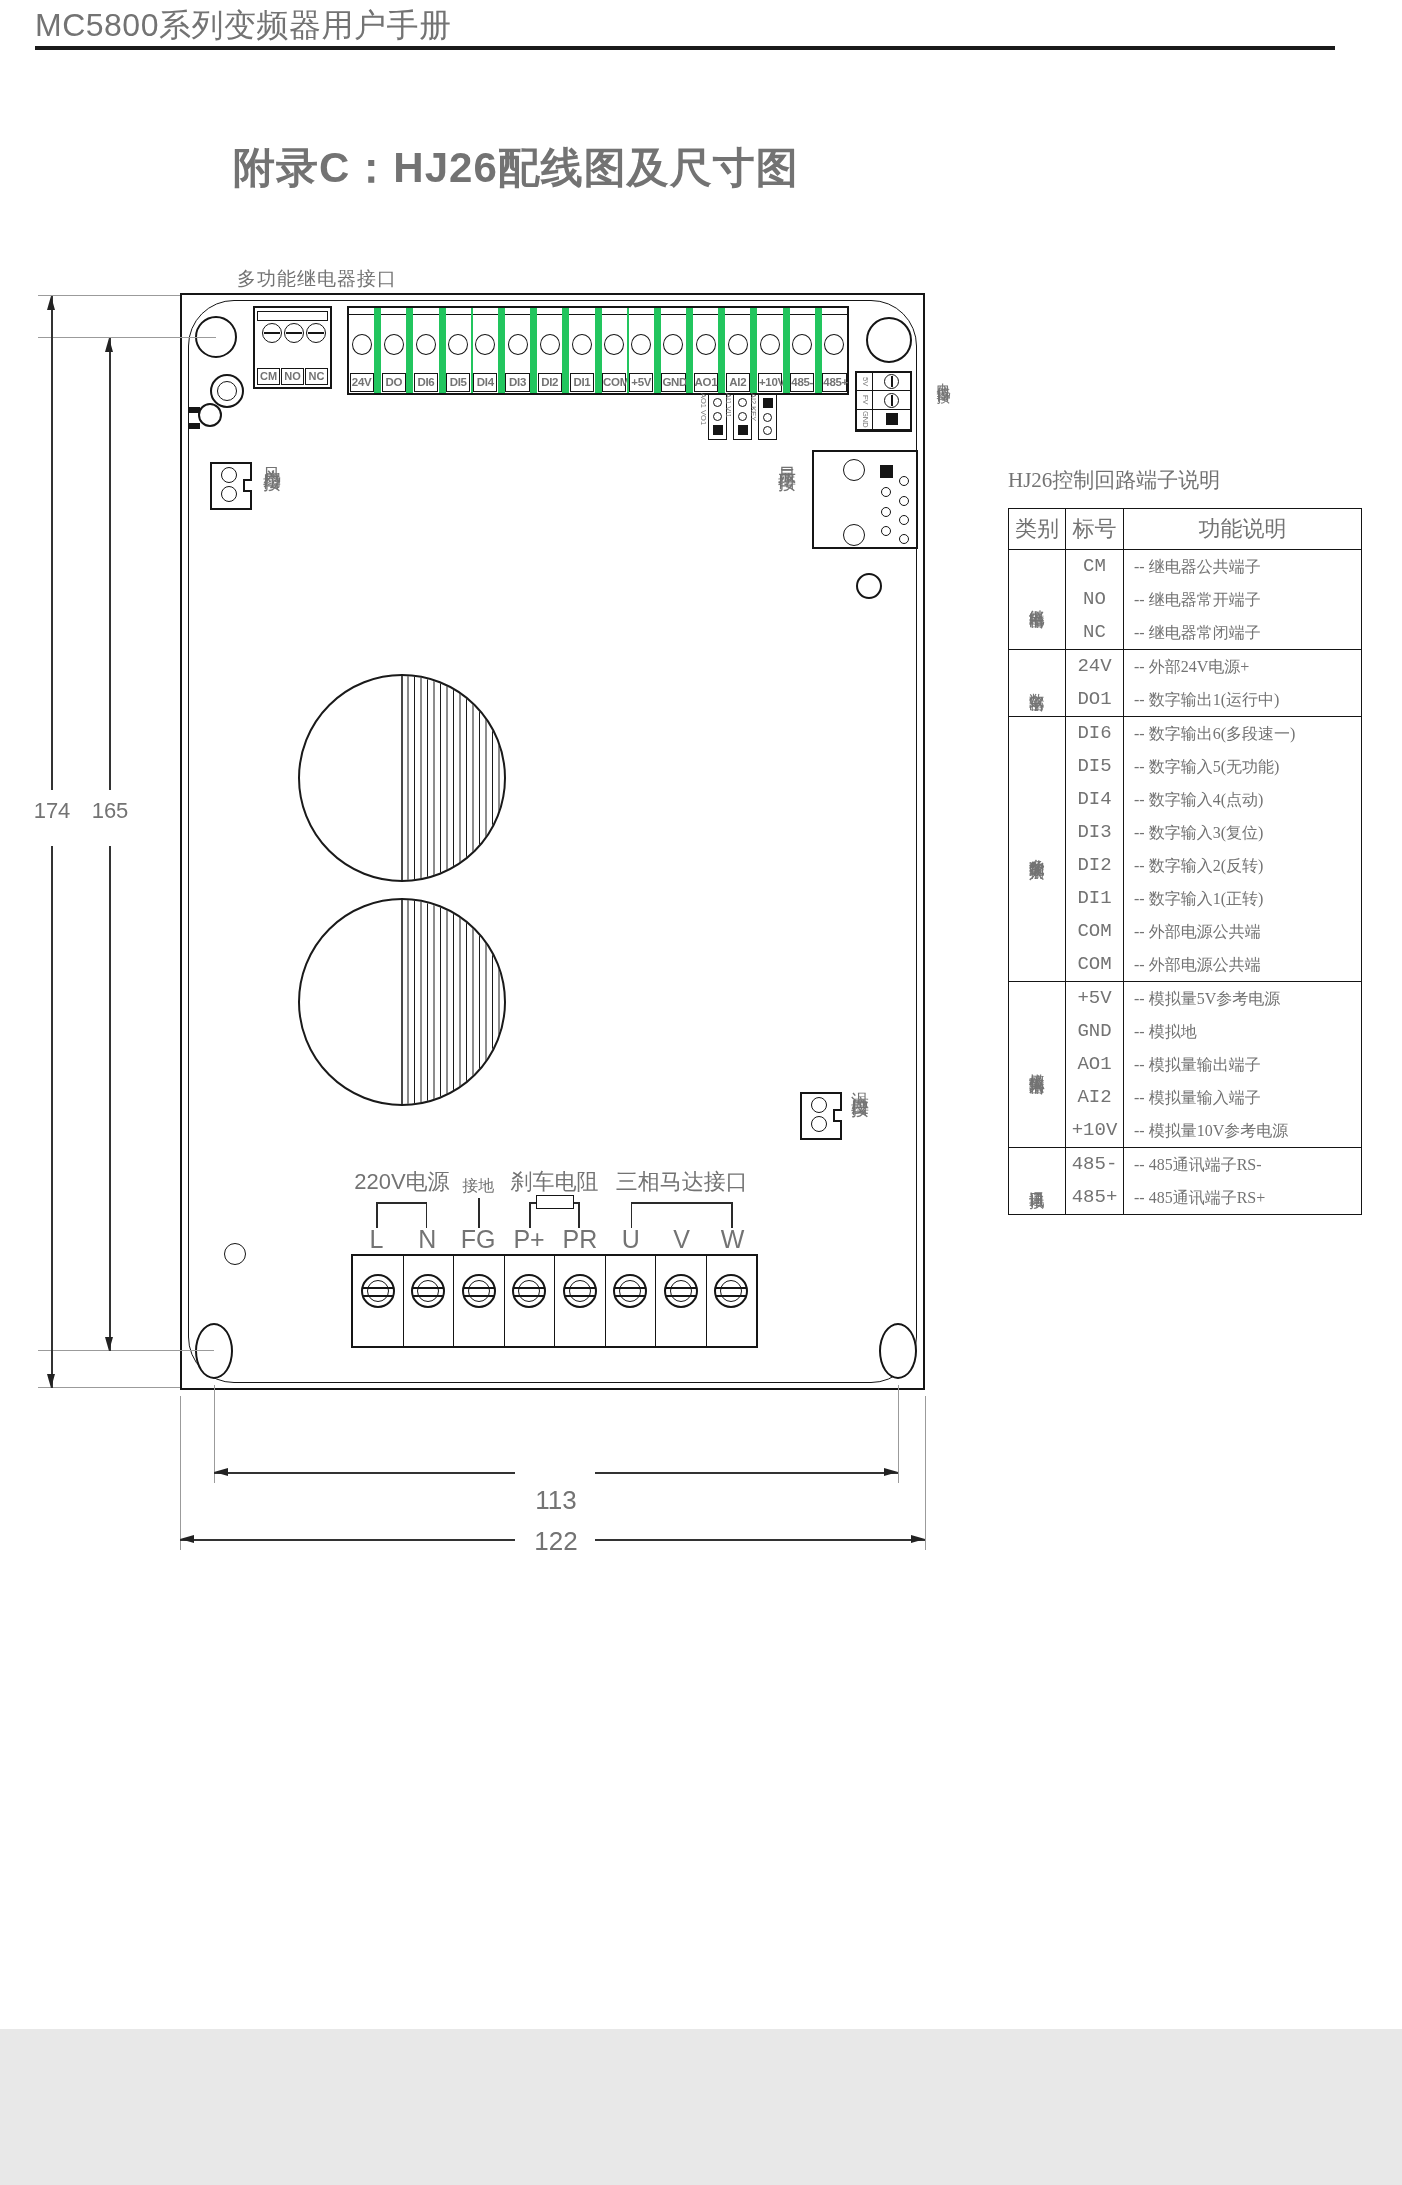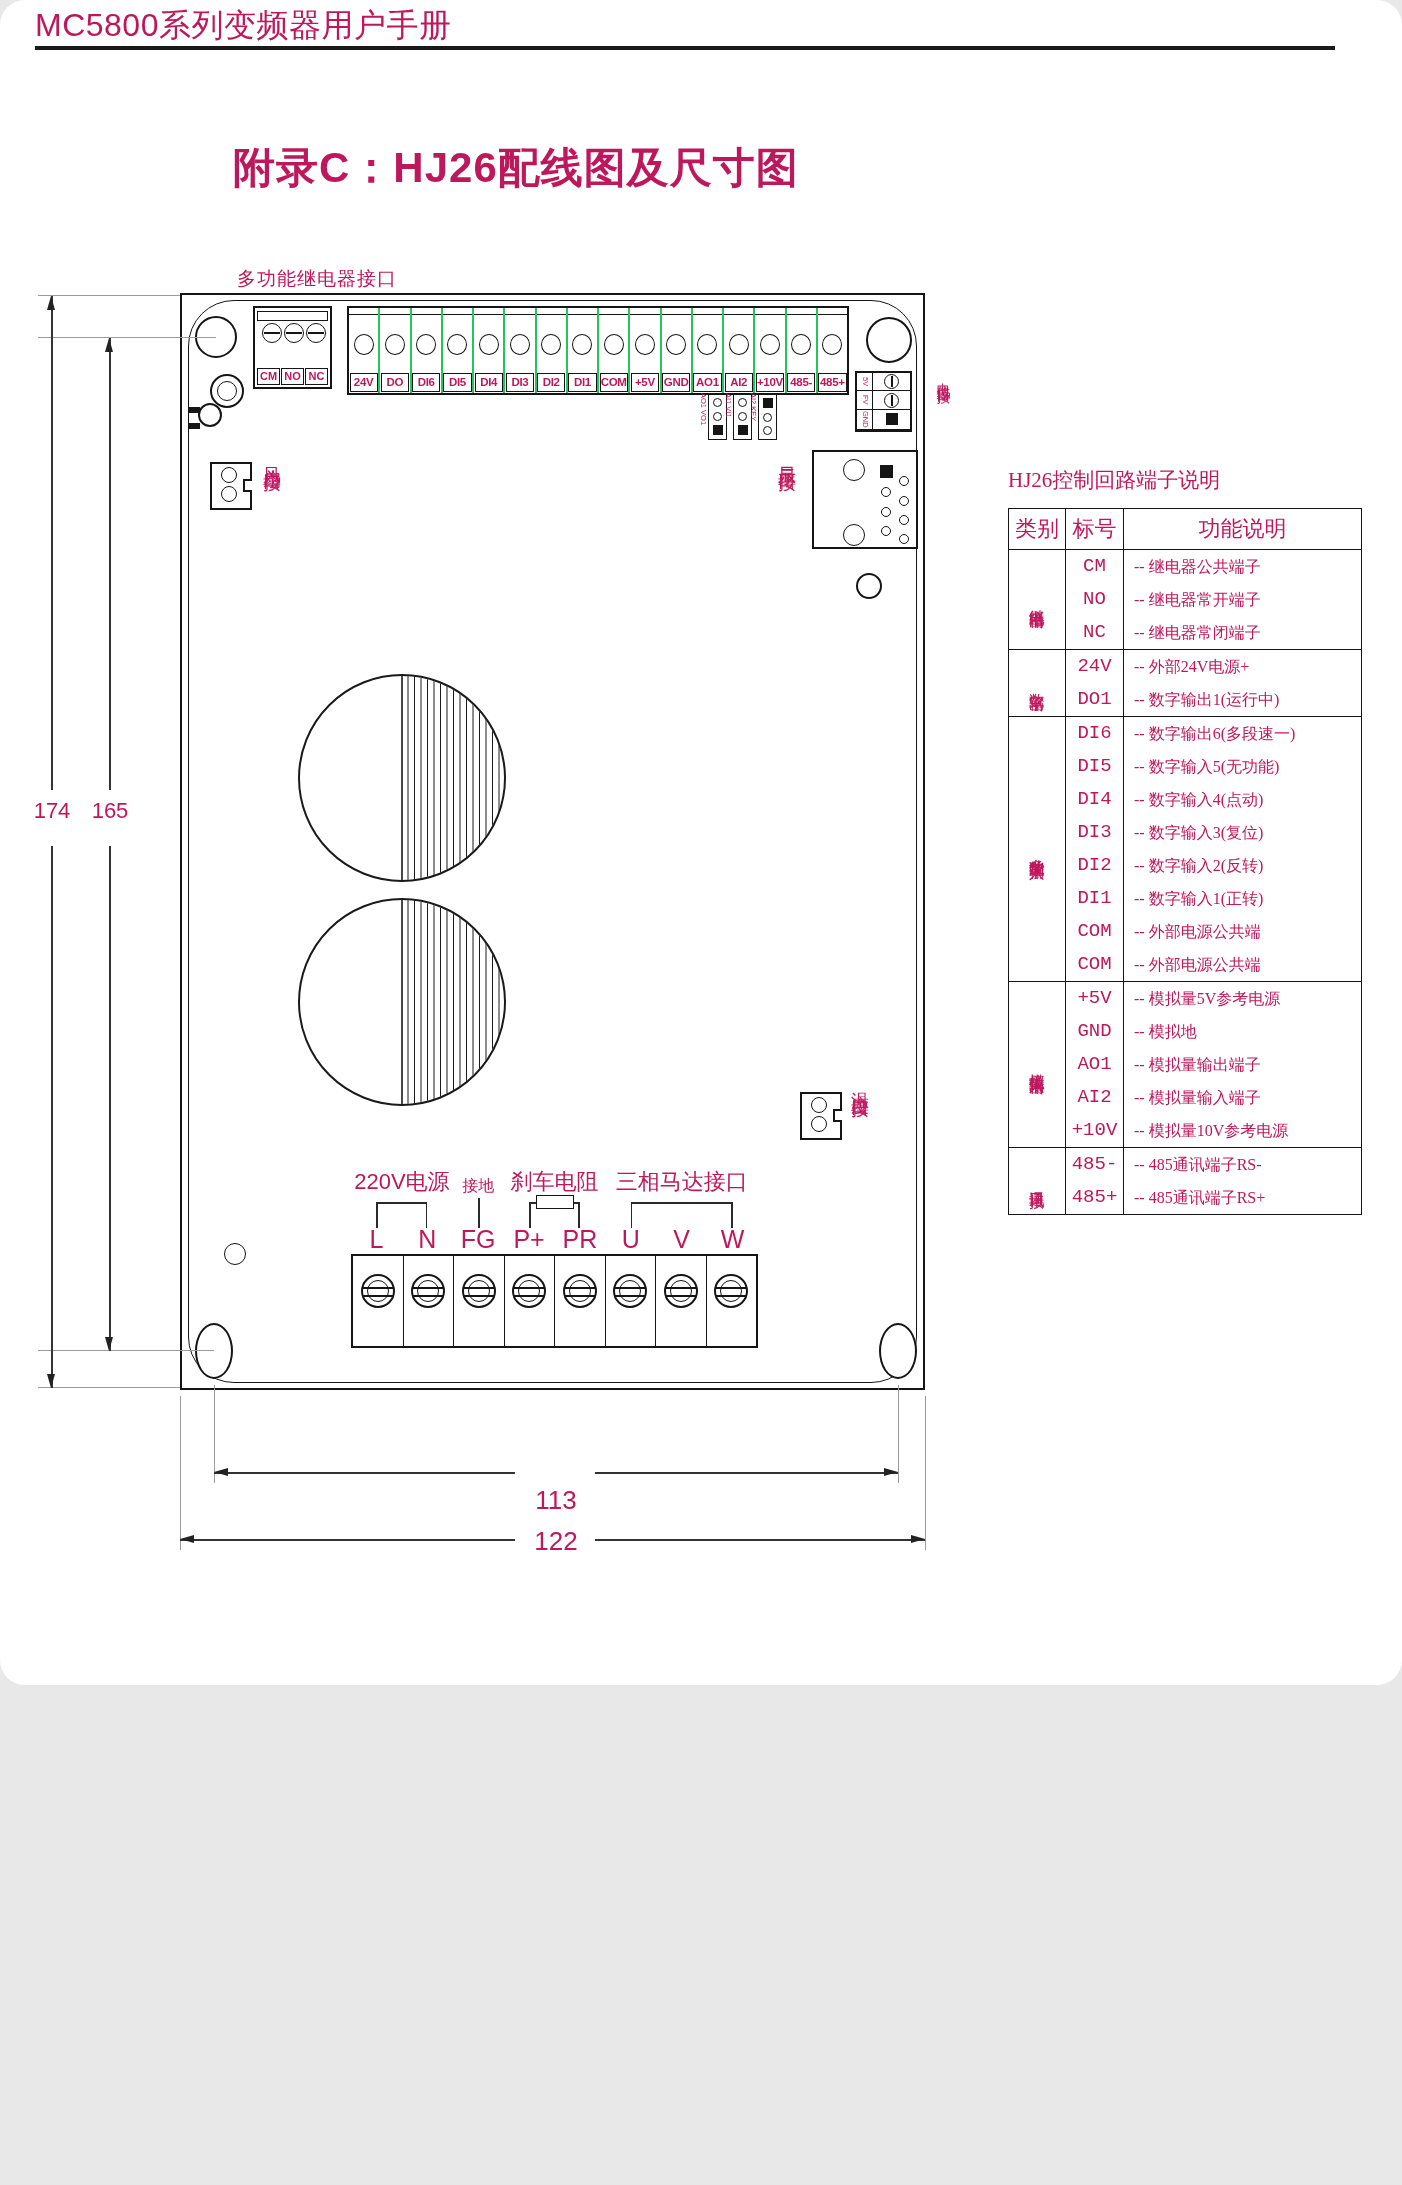--- a/index.html
+++ b/index.html
@@ -1,17 +1,17 @@
 <!DOCTYPE html>
 <html><head>
 <meta charset="utf-8">
 <style>
   html,body{margin:0;padding:0;background:#e8e8e8;}
-  .page{position:relative;width:1402px;height:1685px;background:#ffffff;margin:0 auto;
-        font-family:"Liberation Sans",sans-serif;color:#be185d;overflow:hidden;border-radius:25px;}
+  .page{position:relative;width:1402px;height:2029px;background:#ffffff;margin:0 auto;
+        font-family:"Liberation Sans",sans-serif;color:#737373;overflow:hidden;}
   
   .doc-header{position:absolute;left:35px;top:4px;font-size:32px;letter-spacing:.5px;}
   .header-rule{position:absolute;left:35px;top:46px;width:1300px;height:4px;background:#1a1a1a;}
   .footer-rule{position:absolute;left:35px;top:2139px;width:1300px;height:3.5px;background:#1a1a1a;}
   .page-num{position:absolute;left:0;top:2150px;width:1402px;text-align:center;font-size:27px;}
   .doc-title{position:absolute;left:233px;top:140px;font-size:42px;font-weight:700;letter-spacing:1px;}
   .caption{position:absolute;left:58px;top:1560px;font-size:52px;
            font-family:"Liberation Serif","DejaVu Serif",serif;white-space:nowrap;}
   
   .board{position:absolute;left:180px;top:293px;width:745px;height:1097px;border:2.5px solid #151515;box-sizing:border-box;}
@@ -26,21 +26,21 @@
   .relay-band{position:absolute;left:2px;top:3px;width:69px;height:8px;border:1px solid #151515;}
   .relay-screws{position:absolute;left:7px;top:15px;display:flex;gap:2px;}
   .screw20{width:20px;height:20px;border:1.6px solid #151515;border-radius:50%;position:relative;box-sizing:border-box;}
   .screw20::after{content:'';position:absolute;left:1px;right:1px;top:50%;height:2.2px;margin-top:-1.1px;background:#151515;}
   .relay-boxes{position:absolute;left:2px;bottom:2px;display:flex;}
   .relay-box{width:23px;height:17px;border:1.2px solid #151515;box-sizing:border-box;
              font:bold 11px/14px "Liberation Sans",sans-serif;text-align:center;margin-right:1px;}
   
   .tstrip{position:absolute;left:347px;top:306px;width:502px;height:89px;border:2px solid #151515;box-sizing:border-box;display:flex;}
   .tstrip::before{content:'';position:absolute;left:0;right:0;top:6px;border-top:1px solid #151515;}
-  .tcell{flex:1;position:relative;border-left:2px solid #22c55e;box-sizing:border-box;}
+  .tcell{flex:1;position:relative;border-left:7px solid #22c55e;box-sizing:border-box;}
   .tcell:first-child{border-left:none;}
   .tcell.thick{border-left-width:2.6px;}
   .thole{width:20px;height:21px;border:1.6px solid #151515;border-radius:50%;margin:26px auto 0;box-sizing:border-box;}
   .tlab{position:absolute;left:.5px;right:.5px;bottom:1px;height:19px;border:1.3px solid #151515;box-sizing:border-box;
         font:bold 11.5px/16px "Liberation Sans",sans-serif;text-align:center;letter-spacing:-.3px;}
   
   .jwrap{position:absolute;top:393px;display:flex;}
   .jlabel{writing-mode:vertical-rl;text-orientation:mixed;font:7.5px/9px "Liberation Sans",sans-serif;width:10px;height:47px;}
   .jcol{width:19px;height:47px;border:1.6px solid #151515;box-sizing:border-box;display:flex;flex-direction:column;align-items:center;justify-content:space-evenly;}
   .jpin{width:9px;height:9px;border:1.3px solid #151515;border-radius:50%;box-sizing:border-box;}

